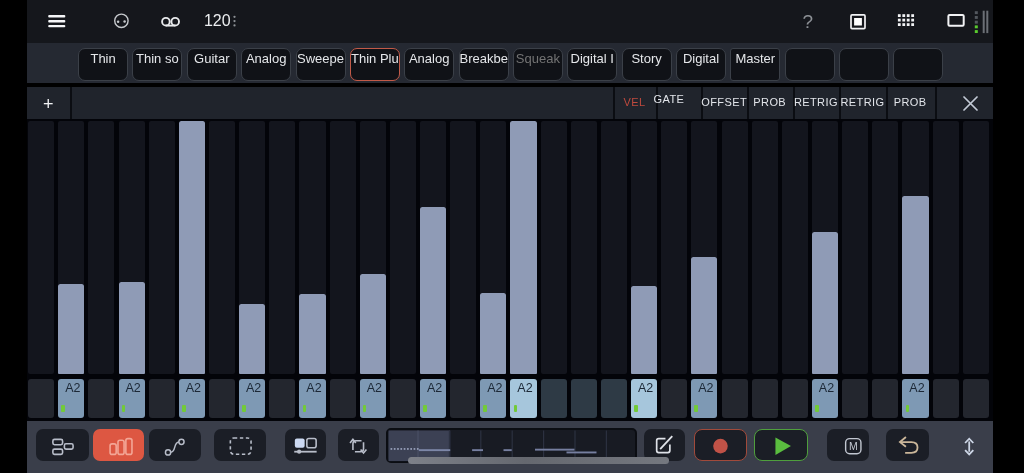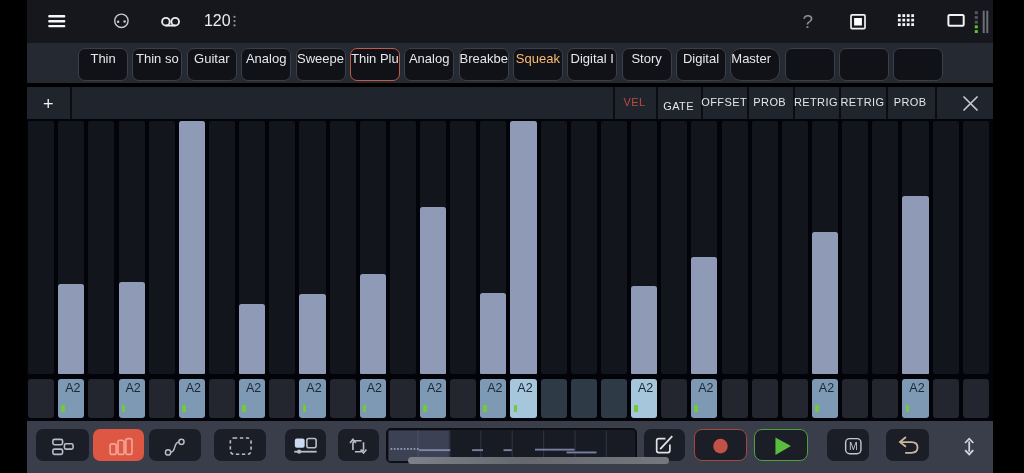--- a/index.html
+++ b/index.html
@@ -46,41 +46,41 @@
 </svg>
 <div class="abs" style="left:27.0px;top:43.0px;width:966.0px;height:40.0px;background:#252932"></div>
 <div class="abs" style="left:78.1px;top:48.0px;width:50.0px;height:33.3px;background:#101217;border:1px solid #3b4048;border-radius:7px;overflow:hidden;text-align:center;white-space:nowrap;font-size:13px;color:#e5e7ea;padding-top:2px">Thin</div>
 <div class="abs" style="left:132.4px;top:48.0px;width:50.0px;height:33.3px;background:#101217;border:1px solid #3b4048;border-radius:7px;overflow:hidden;text-align:center;white-space:nowrap;font-size:13px;color:#e5e7ea;padding-top:2px">Thin so</div>
 <div class="abs" style="left:186.8px;top:48.0px;width:50.0px;height:33.3px;background:#101217;border:1px solid #3b4048;border-radius:7px;overflow:hidden;text-align:center;white-space:nowrap;font-size:13px;color:#e5e7ea;padding-top:2px">Guitar</div>
 <div class="abs" style="left:241.2px;top:48.0px;width:50.0px;height:33.3px;background:#101217;border:1px solid #3b4048;border-radius:7px;overflow:hidden;text-align:center;white-space:nowrap;font-size:13px;color:#e5e7ea;padding-top:2px">Analog</div>
 <div class="abs" style="left:295.5px;top:48.0px;width:50.0px;height:33.3px;background:#101217;border:1px solid #3b4048;border-radius:7px;overflow:hidden;text-align:center;white-space:nowrap;font-size:13px;color:#e5e7ea;padding-top:2px">Sweepe</div>
 <div class="abs" style="left:349.9px;top:48.0px;width:50.0px;height:33.3px;background:#101217;border:1.5px solid #c25a48;border-radius:7px;overflow:hidden;text-align:center;white-space:nowrap;font-size:13px;color:#e5e7ea;padding-top:2px">Thin Plu</div>
 <div class="abs" style="left:404.2px;top:48.0px;width:50.0px;height:33.3px;background:#101217;border:1px solid #3b4048;border-radius:7px;overflow:hidden;text-align:center;white-space:nowrap;font-size:13px;color:#e5e7ea;padding-top:2px">Analog</div>
 <div class="abs" style="left:458.5px;top:48.0px;width:50.0px;height:33.3px;background:#101217;border:1px solid #3b4048;border-radius:7px;overflow:hidden;text-align:center;white-space:nowrap;font-size:13px;color:#e5e7ea;padding-top:2px">Breakbe</div>
-<div class="abs" style="left:512.9px;top:48.0px;width:50.0px;height:33.3px;background:#101217;border:1px solid #3b4048;border-radius:7px;overflow:hidden;text-align:center;white-space:nowrap;font-size:13px;color:#fdba74;padding-top:2px">Squeak</div>
+<div class="abs" style="left:512.9px;top:48.0px;width:50.0px;height:33.3px;background:#101217;border:1px solid #3b4048;border-radius:7px;overflow:hidden;text-align:center;white-space:nowrap;font-size:13px;color:#737373;padding-top:2px">Squeak</div>
 <div class="abs" style="left:567.2px;top:48.0px;width:50.0px;height:33.3px;background:#101217;border:1px solid #3b4048;border-radius:7px;overflow:hidden;text-align:center;white-space:nowrap;font-size:13px;color:#e5e7ea;padding-top:2px">Digital I</div>
 <div class="abs" style="left:621.6px;top:48.0px;width:50.0px;height:33.3px;background:#101217;border:1px solid #3b4048;border-radius:7px;overflow:hidden;text-align:center;white-space:nowrap;font-size:13px;color:#e5e7ea;padding-top:2px">Story</div>
 <div class="abs" style="left:676.0px;top:48.0px;width:50.0px;height:33.3px;background:#101217;border:1px solid #3b4048;border-radius:7px;overflow:hidden;text-align:center;white-space:nowrap;font-size:13px;color:#e5e7ea;padding-top:2px">Digital</div>
-<div class="abs" style="left:730.3px;top:48.0px;width:50.0px;height:33.3px;background:#101217;border:1px solid #3b4048;border-radius:11px;overflow:hidden;text-align:left;white-space:nowrap;font-size:13px;color:#e5e7ea;padding-top:2px">Master</div>
+<div class="abs" style="left:730.3px;top:48.0px;width:50.0px;height:33.3px;background:#101217;border:1px solid #3b4048;border-radius:3px;overflow:hidden;text-align:center;white-space:nowrap;font-size:13px;color:#e5e7ea;padding-top:2px">Master</div>
 <div class="abs" style="left:784.7px;top:48.0px;width:50.0px;height:33.3px;background:#101217;border:1px solid #3b4048;border-radius:7px;overflow:hidden;text-align:center;white-space:nowrap;font-size:13px;color:#e5e7ea;padding-top:2px"></div>
 <div class="abs" style="left:839.0px;top:48.0px;width:50.0px;height:33.3px;background:#101217;border:1px solid #3b4048;border-radius:7px;overflow:hidden;text-align:center;white-space:nowrap;font-size:13px;color:#e5e7ea;padding-top:2px"></div>
 <div class="abs" style="left:893.4px;top:48.0px;width:50.0px;height:33.3px;background:#101217;border:1px solid #3b4048;border-radius:7px;overflow:hidden;text-align:center;white-space:nowrap;font-size:13px;color:#e5e7ea;padding-top:2px"></div>
 <div class="abs" style="left:27.0px;top:86.8px;width:966.0px;height:31.8px;background:#20242c"></div>
 <div class="abs" style="left:69.5px;top:86.8px;width:2.0px;height:31.8px;background:#0b0d12"></div>
 <div class="abs" style="left:613.2px;top:86.8px;width:2.0px;height:31.8px;background:#0b0d12"></div>
 <div class="abs" style="left:655.9px;top:86.8px;width:2.0px;height:31.8px;background:#0b0d12"></div>
 <div class="abs" style="left:701.4px;top:86.8px;width:2.0px;height:31.8px;background:#0b0d12"></div>
 <div class="abs" style="left:747.0px;top:86.8px;width:2.0px;height:31.8px;background:#0b0d12"></div>
 <div class="abs" style="left:792.5px;top:86.8px;width:2.0px;height:31.8px;background:#0b0d12"></div>
 <div class="abs" style="left:839.3px;top:86.8px;width:2.0px;height:31.8px;background:#0b0d12"></div>
 <div class="abs" style="left:885.7px;top:86.8px;width:2.0px;height:31.8px;background:#0b0d12"></div>
 <div class="abs" style="left:934.5px;top:86.8px;width:2.0px;height:31.8px;background:#0b0d12"></div>
 <div class="abs" style="left:27.0px;top:86.8px;width:42.5px;height:31.8px;color:#f0f2f4;font-size:18px;line-height:34px;text-align:center">+</div>
 <div class="abs" style="left:609.5px;top:95.5px;width:50.0px;height:14.0px;color:#bf4a3e;font-size:11px;letter-spacing:.4px;text-align:center">VEL</div>
-<div class="abs" style="left:653.6px;top:100px;width:50.0px;height:14.0px;color:#e2e5ea;font-size:11px;letter-spacing:.4px;text-align:center">GATE</div>
+<div class="abs" style="left:653.6px;top:93px;width:50.0px;height:14.0px;color:#e2e5ea;font-size:11px;letter-spacing:.4px;text-align:left">GATE</div>
 <div class="abs" style="left:699.2px;top:95.5px;width:50.0px;height:14.0px;color:#e2e5ea;font-size:11px;letter-spacing:.4px;text-align:center">OFFSET</div>
 <div class="abs" style="left:744.7px;top:95.5px;width:50.0px;height:14.0px;color:#e2e5ea;font-size:11px;letter-spacing:.4px;text-align:center">PROB</div>
 <div class="abs" style="left:790.9px;top:95.5px;width:50.0px;height:14.0px;color:#e2e5ea;font-size:11px;letter-spacing:.4px;text-align:center">RETRIG</div>
 <div class="abs" style="left:837.5px;top:95.5px;width:50.0px;height:14.0px;color:#e2e5ea;font-size:11px;letter-spacing:.4px;text-align:center">RETRIG</div>
 <div class="abs" style="left:885.1px;top:95.5px;width:50.0px;height:14.0px;color:#e2e5ea;font-size:11px;letter-spacing:.4px;text-align:center">PROB</div>
 <svg class="abs" style="left:962.5px;top:95.5px" width="15" height="15" viewBox="0 0 15 15">
       <path d="M1 1 L14 14 M14 1 L1 14" stroke="#c3cad6" stroke-width="1.7" stroke-linecap="round"></path>
     </svg>
 <div class="abs" style="left:27.0px;top:118.6px;width:966.0px;height:302.0px;background:#030409"></div>
 <div class="abs" style="left:28.1px;top:121.2px;width:26.2px;height:253.0px;background:#13151d;border-radius:2px"></div>

